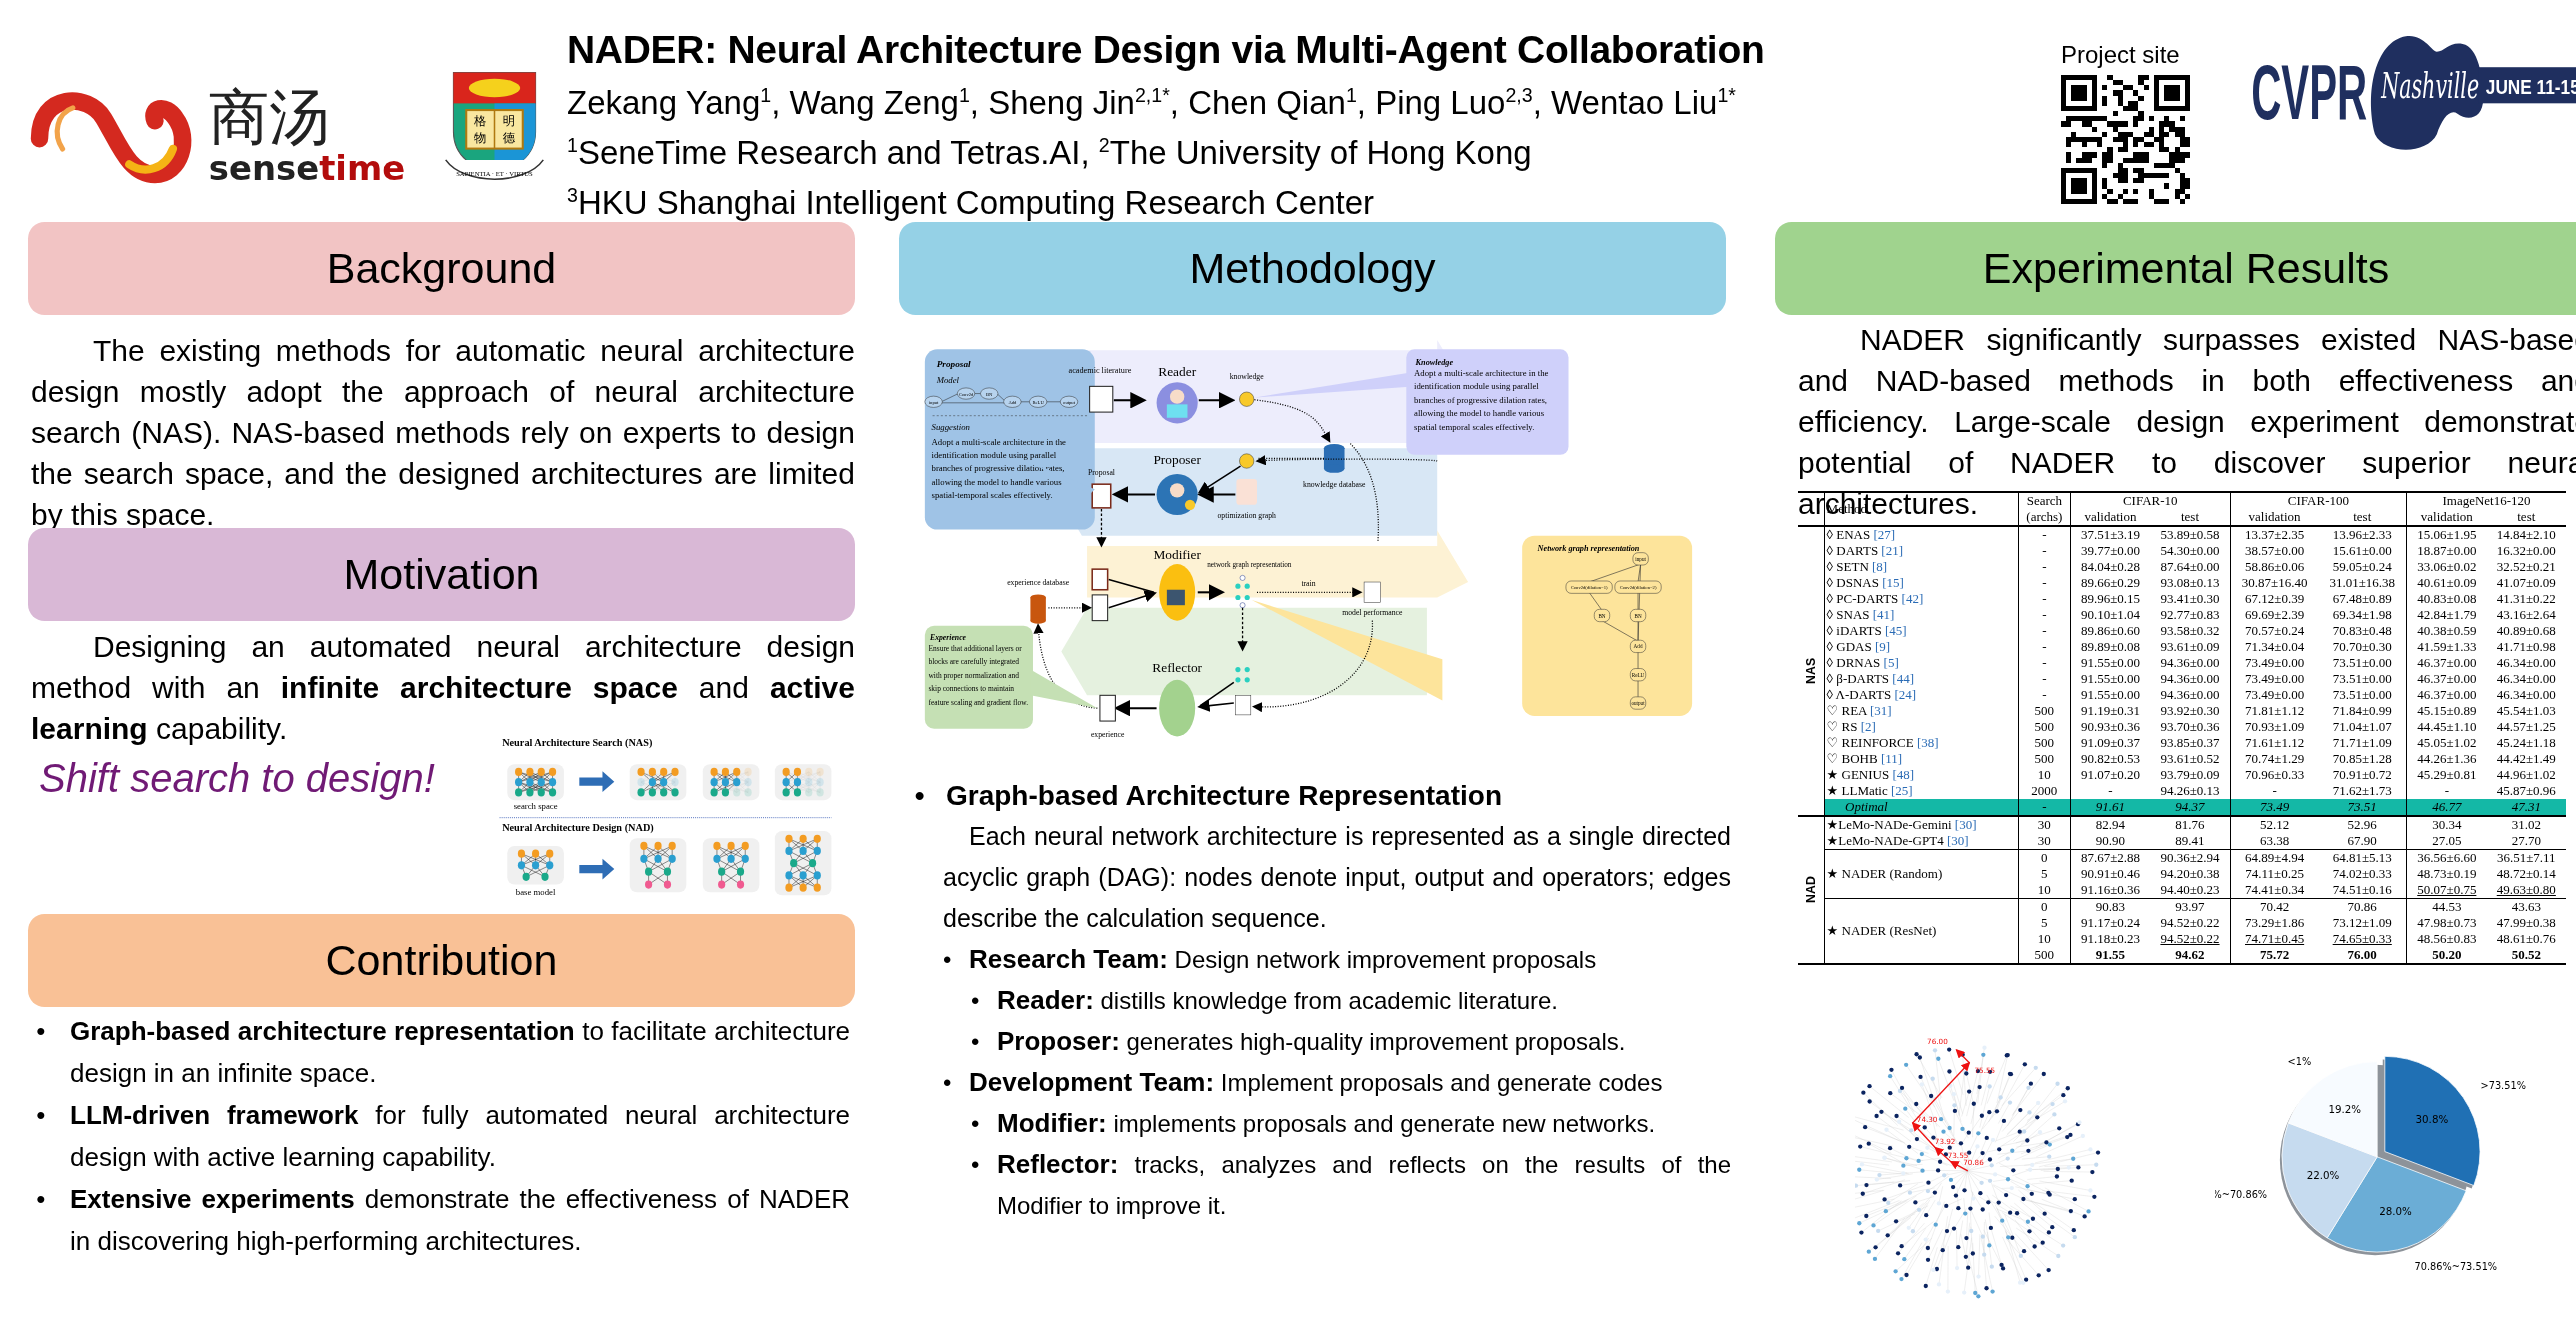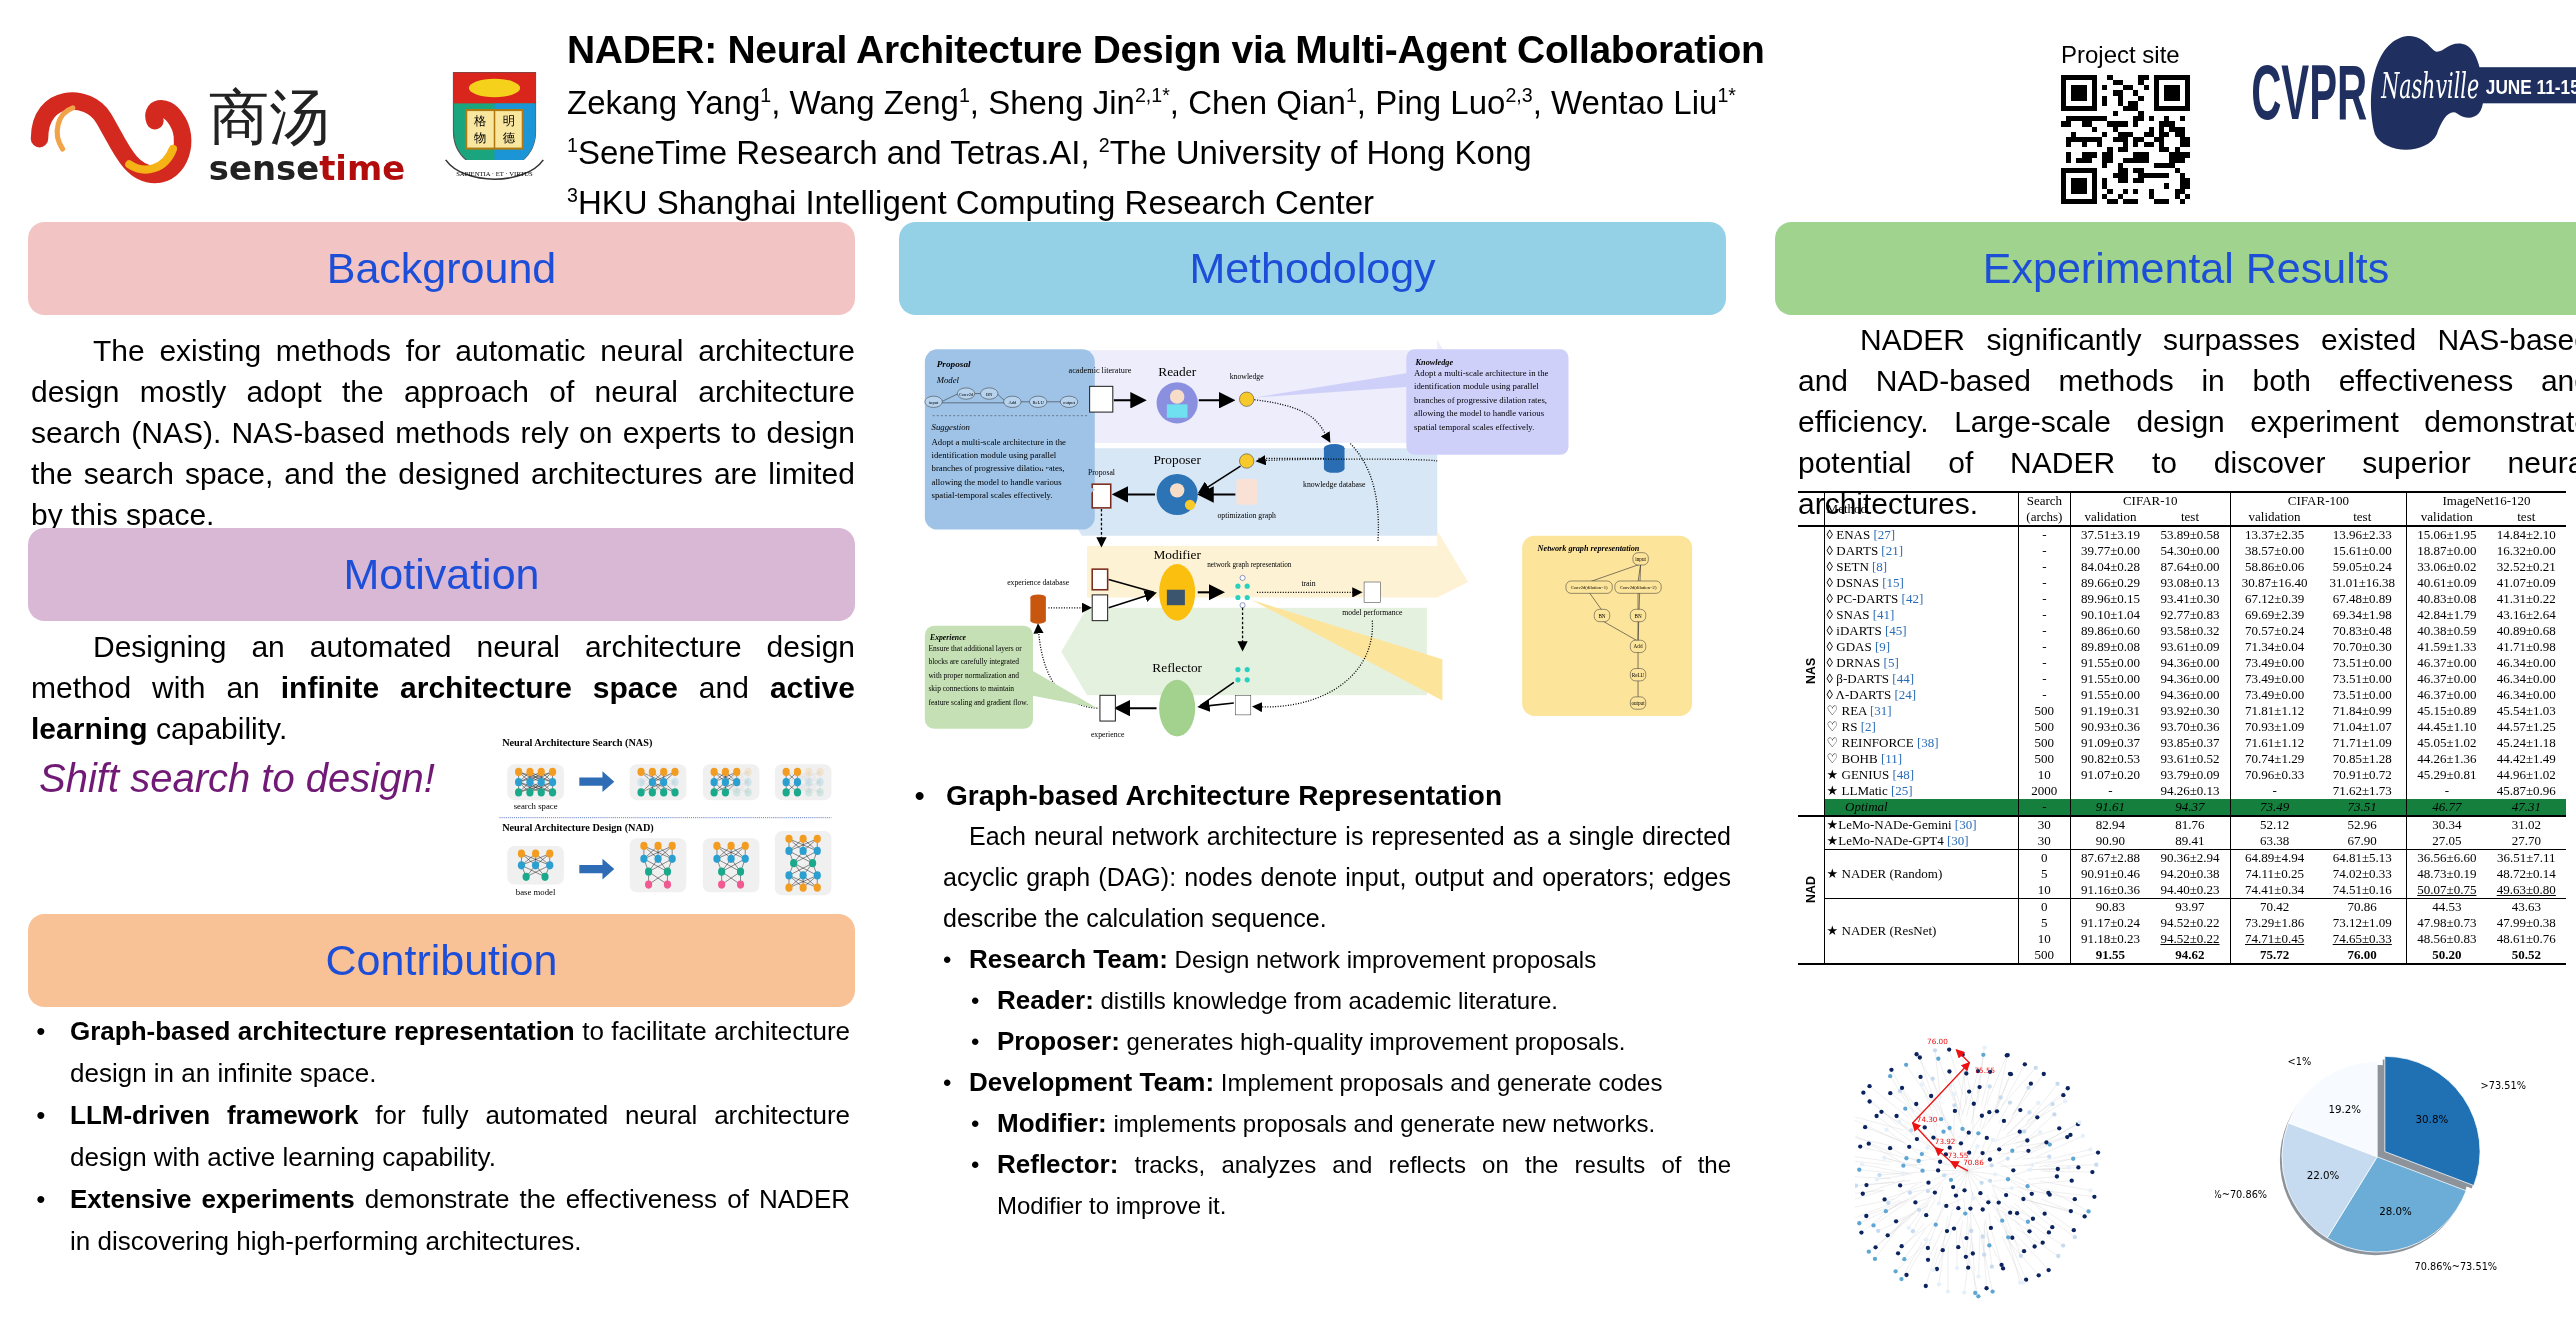--- a/index.html
+++ b/index.html
@@ -13,21 +13,21 @@
   #title-block { left: 567px; top: 25px; width: 1391px; text-align: left; }
   #title { font-size: 39px; font-weight: bold; line-height: 49px; letter-spacing: -0.3px; }
   .authors { font-size: 33px; line-height: 42px; }
   .authors sup { font-size: 19.6px; }
   #qr-block { left: 2061px; top: 40px; width: 134px; }
   #qr-label { font-size: 24px; line-height: 29px; text-align: left; }
   #qr-code { margin-top: 6.2px; width: 129px; height: 129px; }
   #cvpr-logo { left: 2246px; top: 31px; width: 392px; height: 124px; }
 
   
-  .sec-head { border-radius: 16.5px; color: #1d4ed8; font-size: 43px; text-align: center; display: flex; align-items: center; justify-content: center; height: 93px; }
+  .sec-head { border-radius: 16.5px; color: #000000; font-size: 43px; text-align: center; display: flex; align-items: center; justify-content: center; height: 93px; }
   #hdr-background { left: 28px; top: 222px; width: 827px; background: #f2c4c4; }
   #hdr-motivation { left: 28px; top: 528px; width: 827px; background: #d9b8d6; }
   #hdr-contribution { left: 28px; top: 914px; width: 827px; background: #f9c196; }
   #hdr-methodology { left: 899px; top: 222px; width: 827px; background: #95d1e6; }
   #hdr-results { left: 1775px; top: 222px; width: 822px; background: #a0d38e; }
 
   .body-text { font-size: 30px; line-height: 41px; text-align: justify; }
   .indent { text-indent: 62px; }
 
   #background-text { left: 31px; top: 330px; width: 824px; }
@@ -56,21 +56,21 @@
   #results-table-wrap { left: 1798px; top: 491px; width: 768px; }
   table { border-collapse: collapse; font-family: "Liberation Serif", serif; font-size: 13px; width: 100%; }
   td, th { padding: 0 2.1px; height: 16px; text-align: center; white-space: nowrap; font-weight: normal; }
   th { line-height: 16px; }
   .thick-top { border-top: 2.1px solid #000; }
   .thick-bot { border-bottom: 2.1px solid #000; }
   .vl { border-left: 0.8px solid #000; }
   .method-cell { text-align: left; }
   .group-label { writing-mode: vertical-rl; transform: rotate(180deg); font-family: "Liberation Sans", sans-serif; font-weight: bold; font-size: 12.4px; width: 26px; }
   .ref { color: #2a6bb5; }
-  .optimal-row td { background: #15803d; font-style: italic; }
+  .optimal-row td { background: #14b8a6; font-style: italic; }
   .opt-label { font-style: italic; padding-left: 20.6px; }
   .u { text-decoration: underline; }
   .b { font-weight: bold; }
   .mid-rule td { border-top: 1px solid #000; }
 
   #graph-fig { left: 1855px; top: 1030px; width: 309px; height: 289px; }
   #pie-fig { left: 2215px; top: 1041px; width: 381px; height: 278px; }
 </style>
 </head>
 <body>

